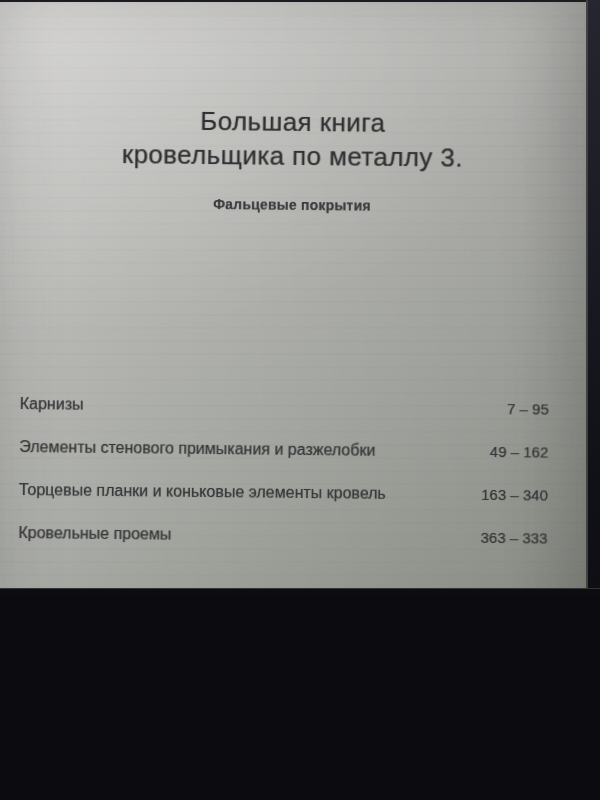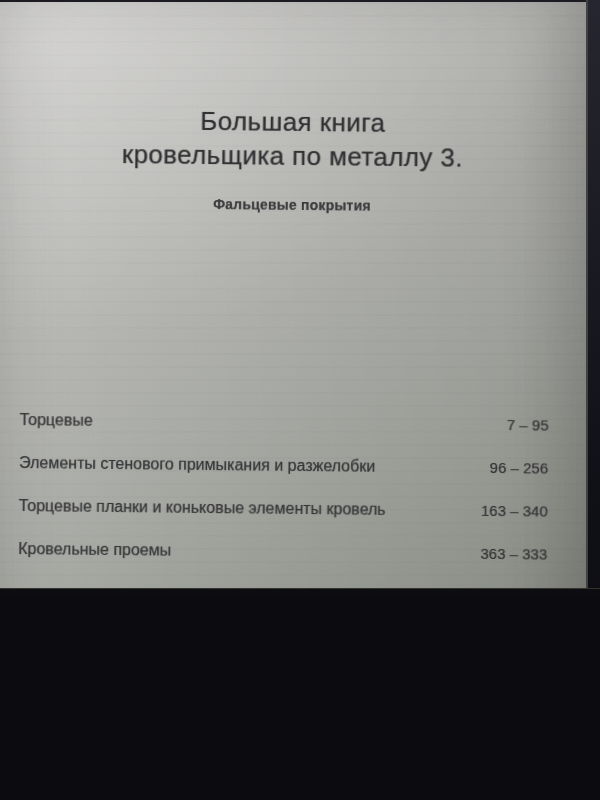--- a/index.html
+++ b/index.html
@@ -35,21 +35,21 @@
     margin-top:24px;font-size:14px;font-weight:700;letter-spacing:0.2px;
     color:#363638;text-shadow:0 0 0.6px rgba(54,54,56,0.6);
   }
 
   .toc{position:absolute;top:393px;left:0;right:0;}
   .toc-row{
     display:flex;justify-content:space-between;align-items:baseline;
     padding:0 35px 0 24px;margin-bottom:27px;height:16px;
   }
   .toc-label{font-size:16px;color:#303032;text-shadow:0 0 0.7px rgba(48,48,50,0.65);white-space:nowrap;}
-  .toc-pages{font-size:15px;color:#303032;text-shadow:0 0 0.7px rgba(48,48,50,0.65);white-space:nowrap;margin-top:16px;}
+  .toc-pages{font-size:15px;color:#303032;text-shadow:0 0 0.7px rgba(48,48,50,0.65);white-space:nowrap;}
 
   
   .edge-top{position:absolute;top:0;left:0;width:600px;height:2px;background:#1b1b21;}
   .edge-right{
     position:absolute;top:0;right:0;width:12px;height:800px;
     background:linear-gradient(to bottom,#262630,#101017 60%,#0b0b10);
     border-left:2px solid #3f423d;
   }
   .edge-bottom{
     position:absolute;bottom:0;left:0;width:600px;height:7px;
@@ -71,26 +71,26 @@
       <div class="title-block">
         <div class="title">
           <span>Большая книга</span><br>
           <span>кровельщика по металлу 3.</span>
         </div>
         <div class="subtitle">Фальцевые покрытия</div>
       </div>
 
       <div class="toc">
         <div class="toc-row">
-          <span class="toc-label">Торцевые</span>
+          <span class="toc-label">Карнизы</span>
           <span class="toc-pages">7 – 95</span>
         </div>
         <div class="toc-row">
           <span class="toc-label">Элементы стенового примыкания и разжелобки</span>
-          <span class="toc-pages">96 – 256</span>
+          <span class="toc-pages">49 – 162</span>
         </div>
         <div class="toc-row">
           <span class="toc-label">Торцевые планки и коньковые элементы кровель</span>
           <span class="toc-pages">163 – 340</span>
         </div>
         <div class="toc-row">
           <span class="toc-label">Кровельные проемы</span>
           <span class="toc-pages">363 – 333</span>
         </div>
       </div>

